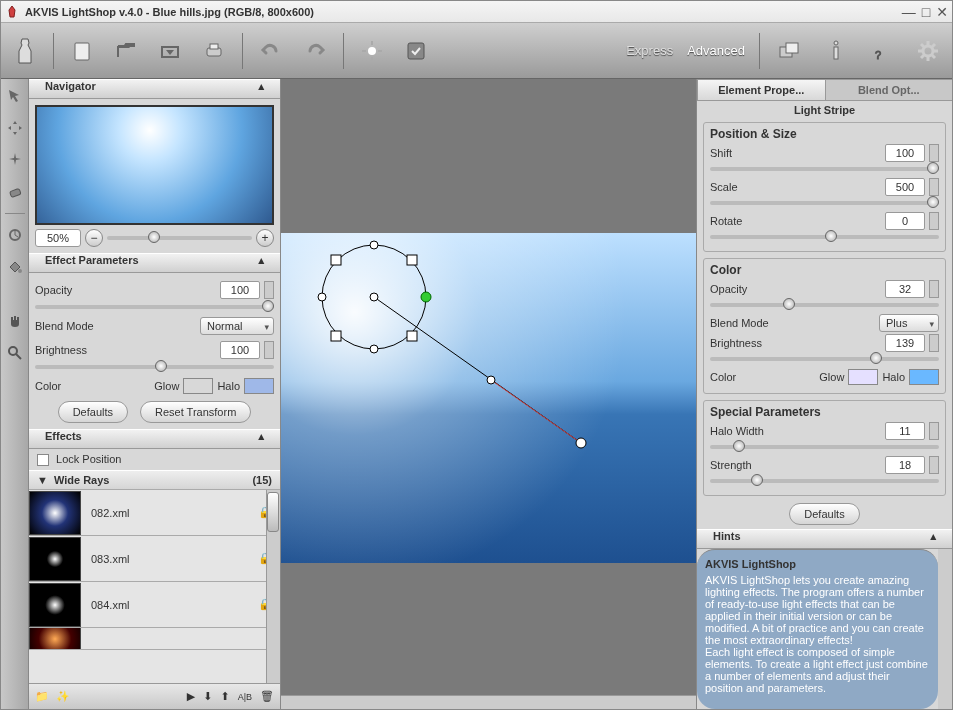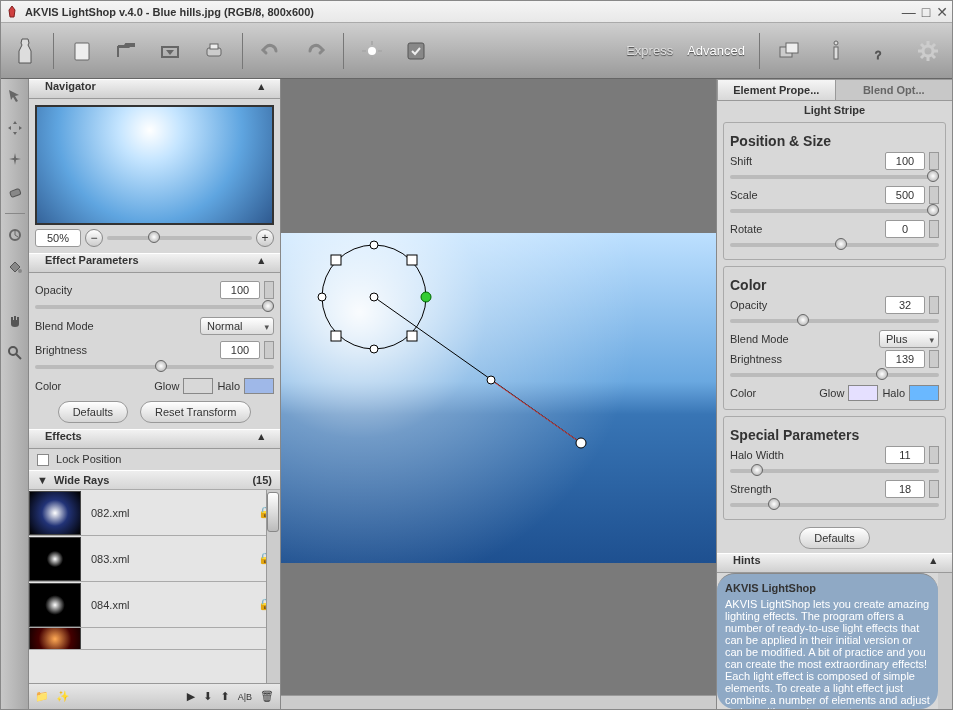--- a/index.html
+++ b/index.html
@@ -55,27 +55,27 @@
 .effects-scroll{flex:1;overflow:hidden;background:#e5e5e5;position:relative;}
 .scrollbar{position:absolute;right:0;top:0;width:14px;height:100%;background:#ccc;border-left:1px solid #999;}
 .scrollthumb{position:absolute;right:1px;width:12px;background:linear-gradient(#fff,#bbb);border:1px solid #888;border-radius:3px;}
 .bottom-tools{height:26px;background:linear-gradient(#e8e8e8,#c8c8c8);border-top:1px solid #999;display:flex;align-items:center;gap:8px;padding:0 6px;}
 
 .canvas-area{flex:1;background:#7a7a7a;display:flex;flex-direction:column;overflow:hidden;position:relative;}
 .canvas{position:absolute;left:0;top:154px;width:100%;height:330px;background:linear-gradient(#bde0ff 0%,#6aa8e0 45%,#3875b5 55%,#1e5090 100%);overflow:hidden;}
 .rays{position:absolute;inset:-50px;background:radial-gradient(circle at 24% 30%,rgba(255,255,255,.95) 0%,rgba(255,255,255,.3) 25%,rgba(255,255,255,0) 55%);}
 .hscroll{position:absolute;left:0;bottom:0;right:0;height:14px;background:#ccc;border-top:1px solid #999;}
 
-.panel-right{width:236px;background:#d8d8d8;border-left:1px solid #888;display:flex;flex-direction:column;overflow:hidden;}
+.panel-right{width:256px;background:#d8d8d8;border-left:1px solid #888;display:flex;flex-direction:column;overflow:hidden;}
 .tabs{height:22px;display:flex;border-bottom:1px solid #999;}
 .tab{flex:1;background:linear-gradient(#f5f5f5,#d8d8d8);border:1px solid #999;border-bottom:none;display:flex;align-items:center;justify-content:center;font-weight:bold;cursor:pointer;margin-right:-1px;}
 .tab.inactive{background:#c8c8c8;color:#666;}
 .section-title{text-align:center;font-weight:bold;padding:3px;}
 .fieldset{border:1px solid #aaa;border-radius:3px;margin:3px 6px;padding:4px 6px 6px;}
-.legend{font-weight:bold;font-size:14px;margin-bottom:2px;margin-top:6px;}
+.legend{font-weight:bold;font-size:12px;margin-bottom:2px;}
 .prow{display:flex;align-items:center;height:20px;gap:4px;}
 .prow .plabel{flex:1;}
 .psld{height:8px;display:flex;align-items:center;margin:2px 0 4px;}
 .psld .slider-track{flex:1;}
 
 .hints{flex:1;background:#8fa9c5;color:#fff;padding:8px;font-size:10px;overflow:hidden;border-top:1px solid #888;border-radius:18px;}
 .hints b{display:block;margin-bottom:4px;font-size:11px;}
 .rscroll{width:14px;background:#ccc;}
 svg{display:block;}
 </style>

